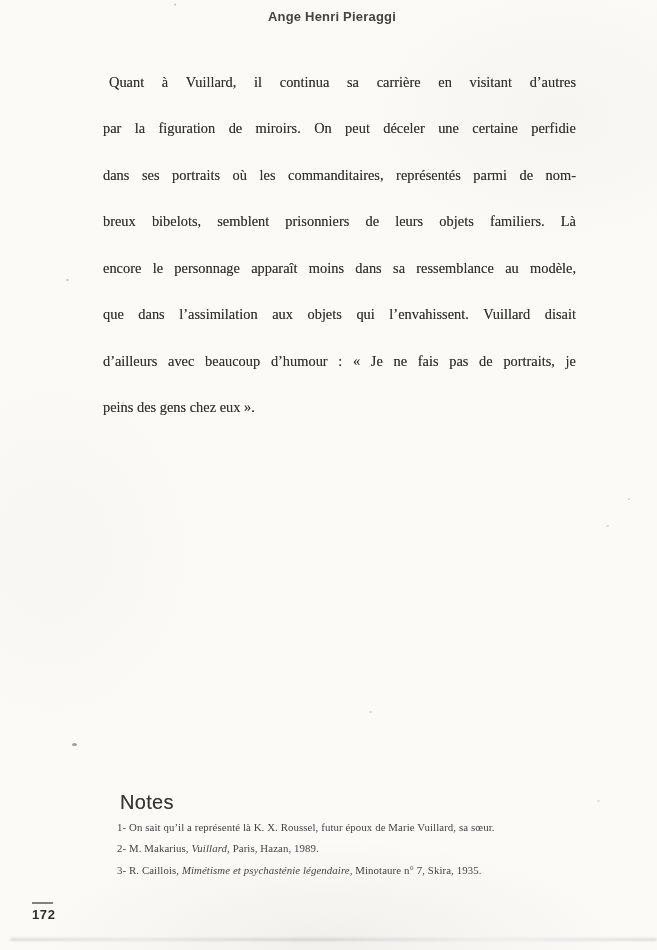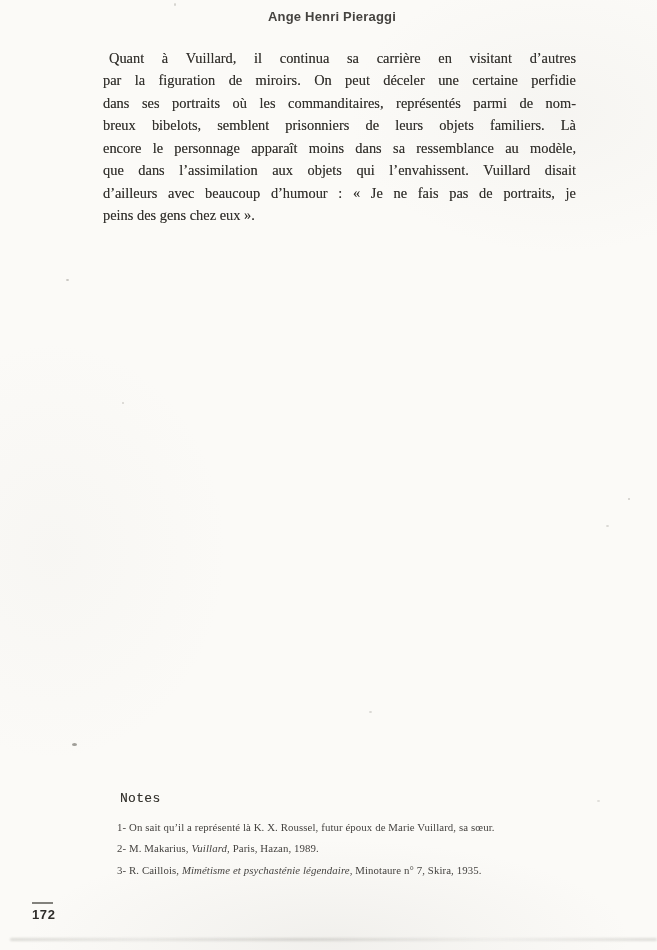--- a/index.html
+++ b/index.html
@@ -42,31 +42,32 @@
     width: 473px;
     font-family: "Liberation Serif", "DejaVu Serif", serif;
     font-size: 14.4px;
     line-height: 22.45px;
     color: #32302c;
     text-shadow: 0 0 0.4px rgba(50,48,44,0.55);
   }
   .pline {
     text-align: justify;
     text-align-last: justify;
+    margin-top: 24px;
   }
   .pline:first-child { text-indent: 6px; }
   .pline:last-child { text-align-last: left; font-family: Liberation Serif, serif; }
 
   
   .notes-heading {
     position: absolute;
     left: 120px;
     top: 791px;
-    font-family: Liberation Mono, monospace;
-    font-size: 13px;
+    font-family: Liberation Sans, sans-serif;
+    font-size: 20px;
     letter-spacing: 0.3px;
     color: #36342f;
     text-shadow: 0 0 0.4px rgba(54,52,47,0.5);
   }
   .notes-list {
     position: absolute;
     left: 97px;
     top: 817px;
     font-family: Liberation Serif, serif;
     font-size: 10.8px;

